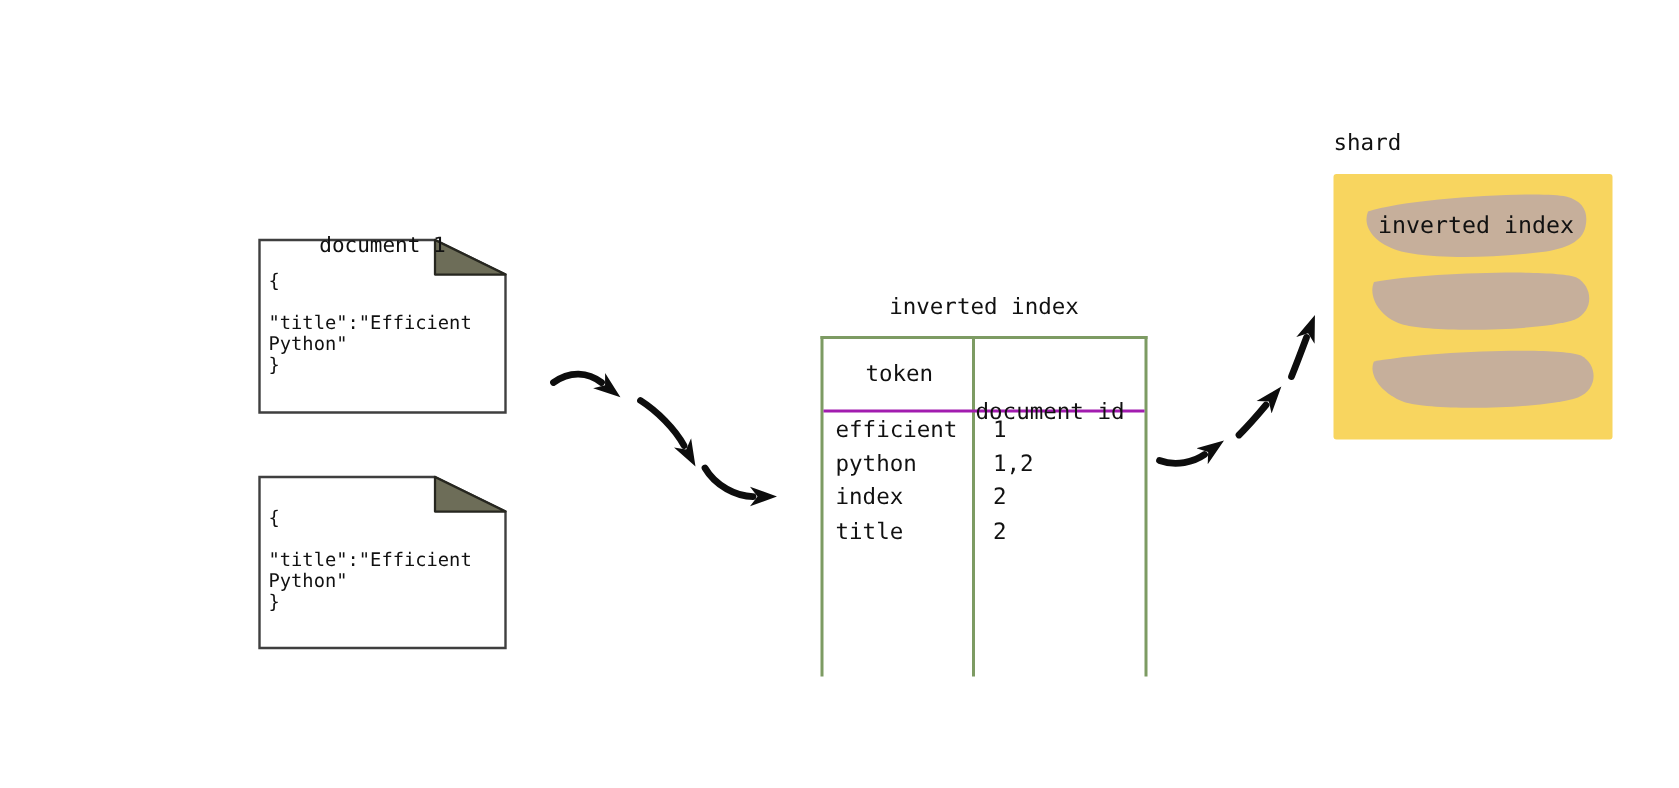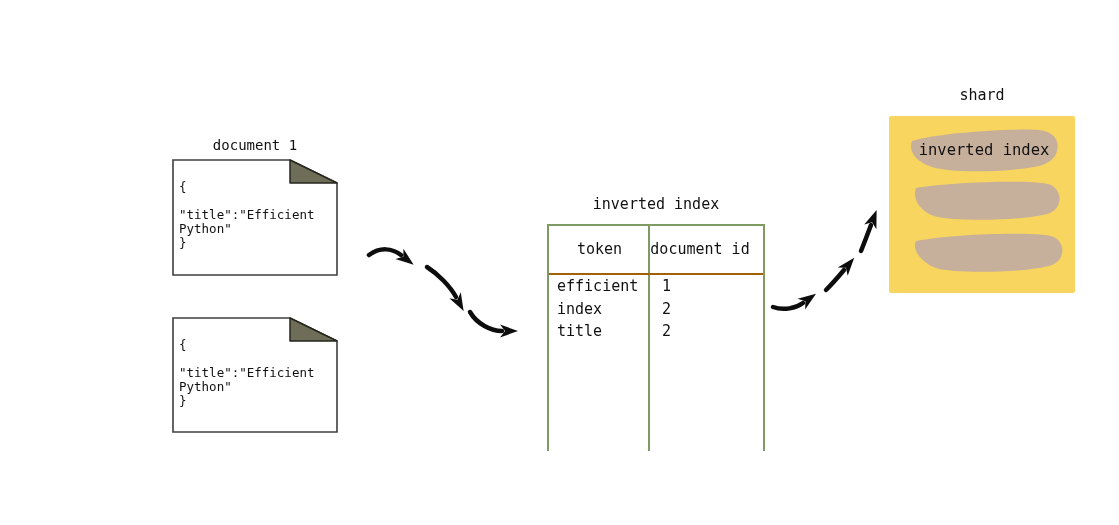--- a/index.html
+++ b/index.html
@@ -4,39 +4,39 @@
 <style>
   html,body { margin:0; padding:0; background:#ffffff; }
   .stage {
     position:relative; width:1119px; height:525px; overflow:hidden;
     background:#ffffff;
     font-family:"DejaVu Sans Mono","Liberation Mono",monospace;
     color:#111;
   }
   svg.overlay { position:absolute; left:0; top:0; }
   .txt { position:absolute; white-space:pre; }
-  .label { font-size:14px; line-height:15px; text-align:center; }
+  .label { font-size:14px; line-height:15px; text-align:center;margin-top:19px; }
   .doc-body { font-size:12.5px; line-height:14px; margin:0; }
   .table-title { font-size:15px; line-height:16px; text-align:center; }
   .table-frame {
     position:absolute; left:547px; top:224px; width:218px; height:227px;
     box-sizing:border-box;
     border-top:2px solid #7D9B63; border-left:2px solid #7D9B63; border-right:2px solid #7D9B63;
     font-size:15px;
   }
-  .thead { position:absolute; left:0; right:0; top:0; height:47px; border-bottom:2px solid #a16207;padding-left:47px; }
+  .thead { position:absolute; left:0; right:0; top:0; height:47px; border-bottom:2px solid #a21caf;padding-left:47px; }
   .th { position:absolute; top:0; height:47px; line-height:47px; text-align:center; }
   .th-token { left:0; width:101px; }
-  .th-docid { left:101px; width:100px; }
+  .th-docid { left:101px; width:100px;margin-top:25px; }
   .vdiv { position:absolute; left:99px; top:0; bottom:0; width:2px; background:#7D9B63; }
   .tbody { position:absolute; left:0; right:0; top:49px; bottom:0; }
   .trow { position:relative; height:22.5px; line-height:22.5px; }
   .td-token { position:absolute; left:8px; }
   .td-ids { position:absolute; left:113px; }
-  .shard-label { left:889px; top:87px; width:186px; font-size:15px; line-height:16px; text-align:center; }
+  .shard-label { left:889px; top:87px; width:186px; font-size:15px; line-height:16px; text-align:left; }
   .seg-label { left:908px; top:142px; width:152px; font-size:15.5px; line-height:16px; text-align:center; }
 </style>
 </head>
 <body>
 
 <div class="stage">
 
   <svg class="overlay" width="1119" height="525" viewBox="0 0 1119 525">
     <defs>
       <marker id="ah" markerUnits="userSpaceOnUse" markerWidth="22" markerHeight="18" refX="2" refY="8" orient="auto">
@@ -89,20 +89,24 @@
     <div class="thead">
       <span class="th th-token">token</span>
       <span class="th th-docid">document id</span>
     </div>
     <div class="tbody">
       <div class="trow">
         <span class="td-token">efficient</span>
         <span class="td-ids">1</span>
       </div>
       <div class="trow">
+        <span class="td-token">python</span>
+        <span class="td-ids">1,2</span>
+      </div>
+      <div class="trow">
         <span class="td-token">index</span>
         <span class="td-ids">2</span>
       </div>
       <div class="trow">
         <span class="td-token">title</span>
         <span class="td-ids">2</span>
       </div>
     </div>
   </div>
 

